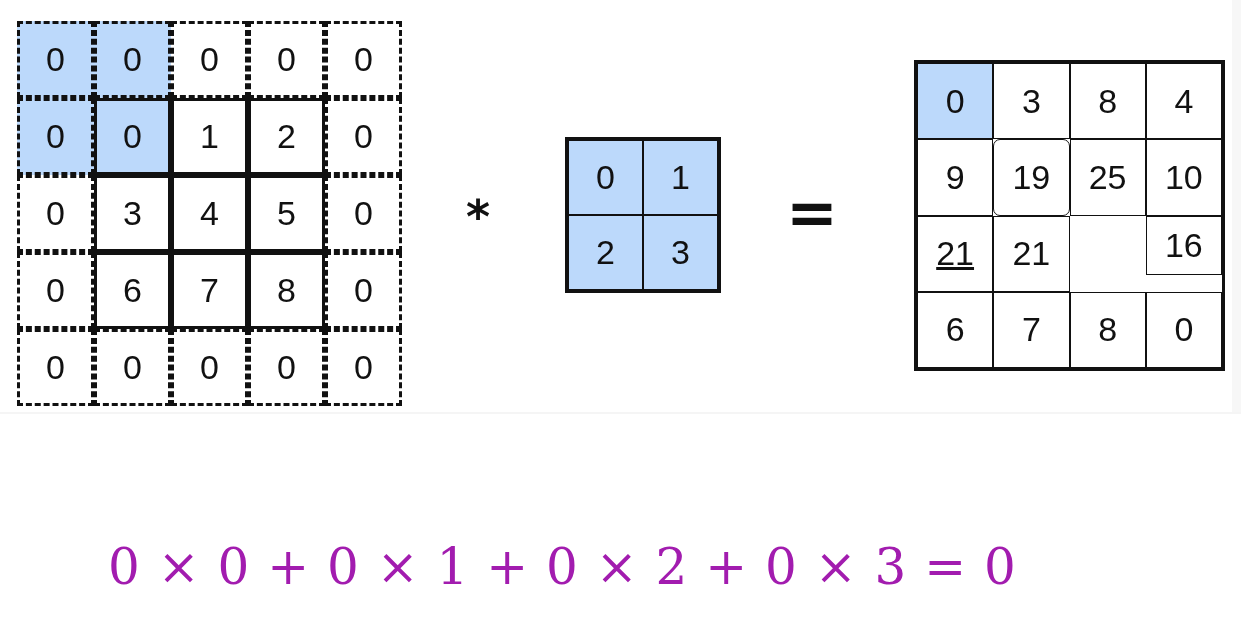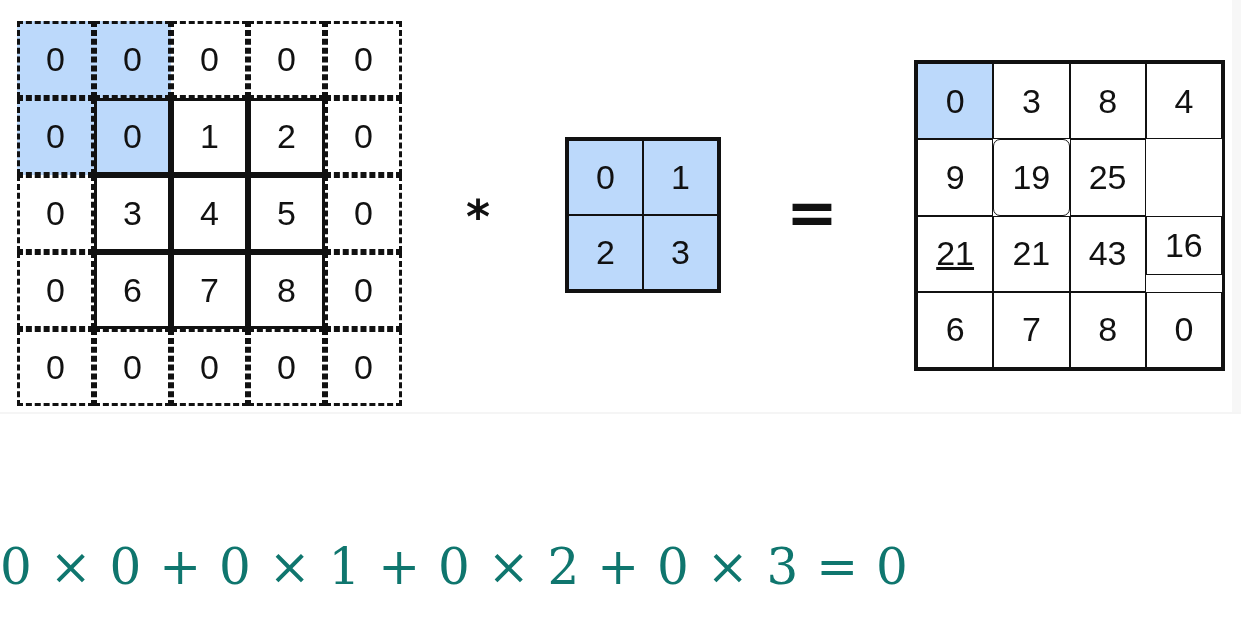--- a/index.html
+++ b/index.html
@@ -40,22 +40,22 @@
   #output-grid { left: 914px; top: 60px; width: 311px; height: 311px;
     border: 3px solid #111; box-sizing: border-box; }
   #output-grid .cell { border: 1.5px solid #111; }
   .op {
     position: absolute; font-family: "DejaVu Sans", sans-serif;
     color: #111; font-weight: bold;
   }
   #op-star { left: 466px; top: 190px; font-size: 46px; }
   #op-eq { left: 786px; top: 176px; font-size: 62px; }
   #equation {
-    position: absolute; left: 0; width: 1125px; top: 538px; text-align: left;
-    font-family: "DejaVu Serif", serif; font-size: 50px; color: #0f766e;
+    position: absolute; left: 0; width: 1125px; top: 538px; text-align: center;
+    font-family: "DejaVu Serif", serif; font-size: 50px; color: #a21caf;
     letter-spacing: 1px;
   }
 </style>
 </head>
 <body>
 
 <div class="top-region"></div>
 <div class="right-strip"></div>
 <div class="bottom-line"></div>
 
@@ -99,23 +99,23 @@
 <div id="op-eq" class="op">=</div>
 
 <div id="output-grid" class="grid">
     <div class="cell hl" style="left: 0px; top: 0px; width: 76.25px; height: 76.25px;">0</div>
     <div class="cell" style="left: 76.25px; top: 0px; width: 76.25px; height: 76.25px;">3</div>
     <div class="cell" style="left: 152.5px; top: 0px; width: 76.25px; height: 76.25px;">8</div>
     <div class="cell" style="left: 228.75px; top: 0px; width: 76.25px; height: 76.25px;">4</div>
     <div class="cell" style="left: 0px; top: 76.25px; width: 76.25px; height: 76.25px;">9</div>
     <div class="cell" style="left: 76.25px; top: 76.25px; width: 76.25px; height: 76.25px; border-radius: 7px;">19</div>
     <div class="cell" style="left: 152.5px; top: 76.25px; width: 76.25px; height: 76.25px;">25</div>
+    <div class="cell" style="left: 228.75px; top: 76.25px; width: 76.25px; height: 76.25px;">10</div>
     <div class="cell" style="left: 0px; top: 152.5px; width: 76.25px; height: 76.25px; text-decoration: underline;">21</div>
     <div class="cell" style="left: 76.25px; top: 152.5px; width: 76.25px; height: 76.25px;">21</div>
-    <div class="cell" style="left: 152.5px; top: 152.5px; width: 76.25px; height: 76.25px;">43</div>
     <div class="cell" style="left: 228.75px; top: 152.5px; width: 76.25px; height: 59px;">16</div>
     <div class="cell" style="left: 0px; top: 228.75px; width: 76.25px; height: 76.25px;">6</div>
     <div class="cell" style="left: 76.25px; top: 228.75px; width: 76.25px; height: 76.25px;">7</div>
     <div class="cell" style="left: 152.5px; top: 228.75px; width: 76.25px; height: 76.25px;">8</div>
     <div class="cell" style="left: 228.75px; top: 228.75px; width: 76.25px; height: 76.25px;">0</div>
   </div>
 
 <div id="equation">0 × 0 + 0 × 1 + 0 × 2 + 0 × 3 = 0</div>
 
 </body></html>

